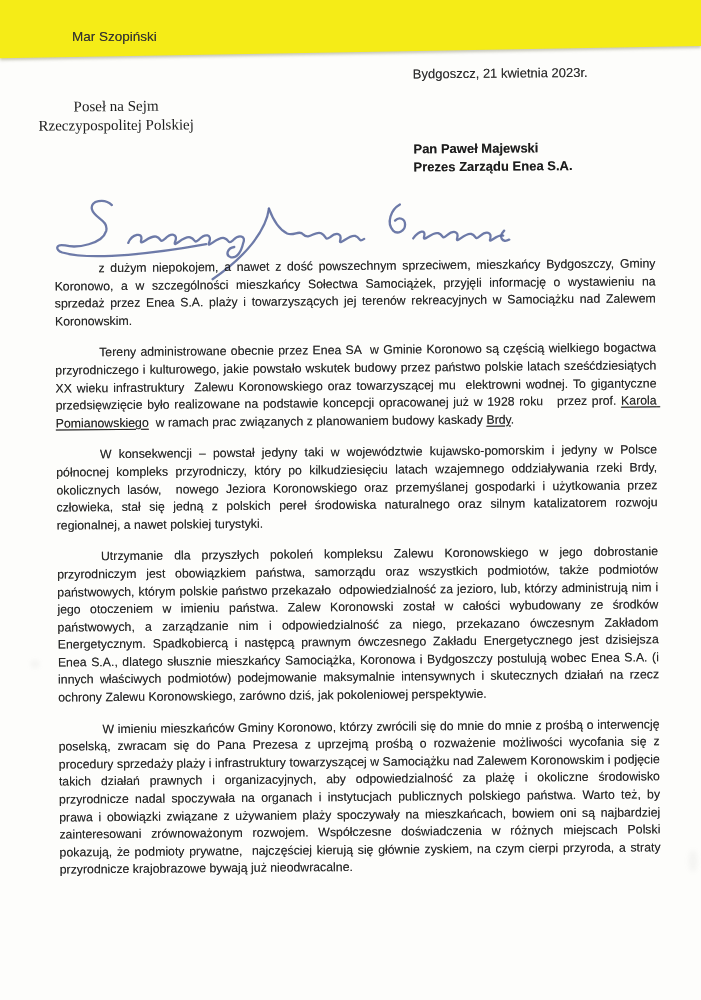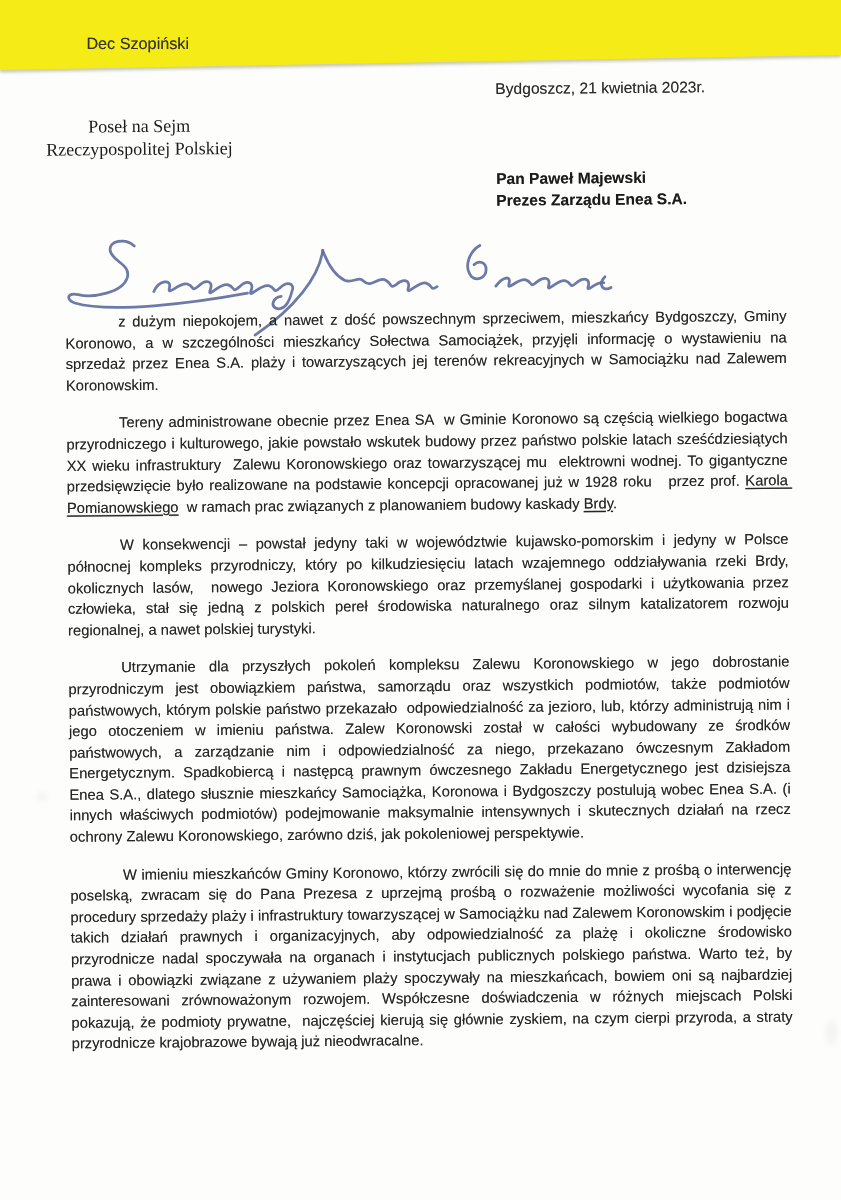--- a/index.html
+++ b/index.html
@@ -109,21 +109,21 @@
 </style>
 </head>
 <body>
 
 <div class="page">
 
   <div class="band-wrap">
     <div class="band" style="background: rgb(245, 236, 23);"></div>
   </div>
 
-  <div class="letterhead-name">Dec Szopiński</div>
+  <div class="letterhead-name">Mar Szopiński</div>
 
   <div class="tilt">
 
     <div class="dateline">Bydgoszcz, 21 kwietnia 2023r.</div>
 
     <div class="sender">
       <div>Poseł na Sejm</div>
       <div>Rzeczypospolitej Polskiej</div>
     </div>
 

